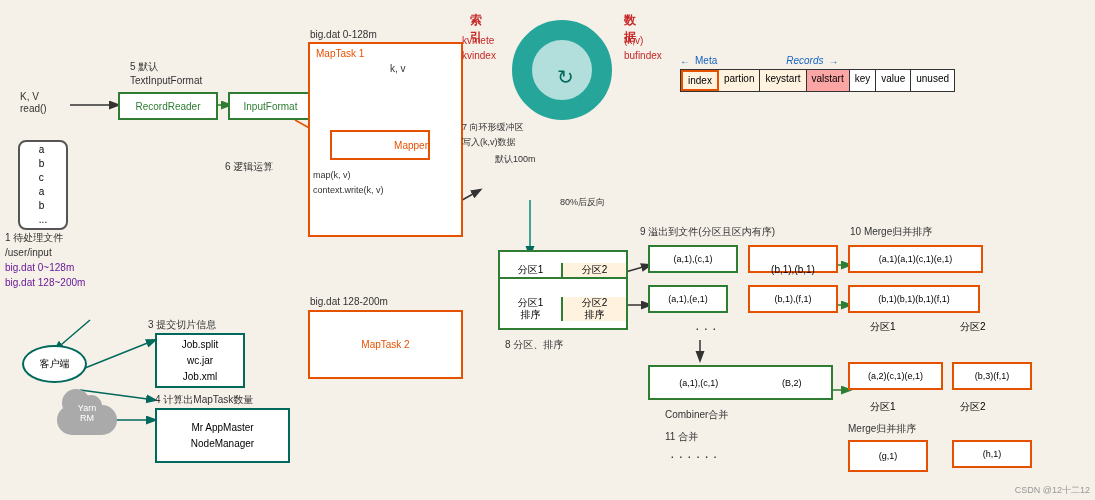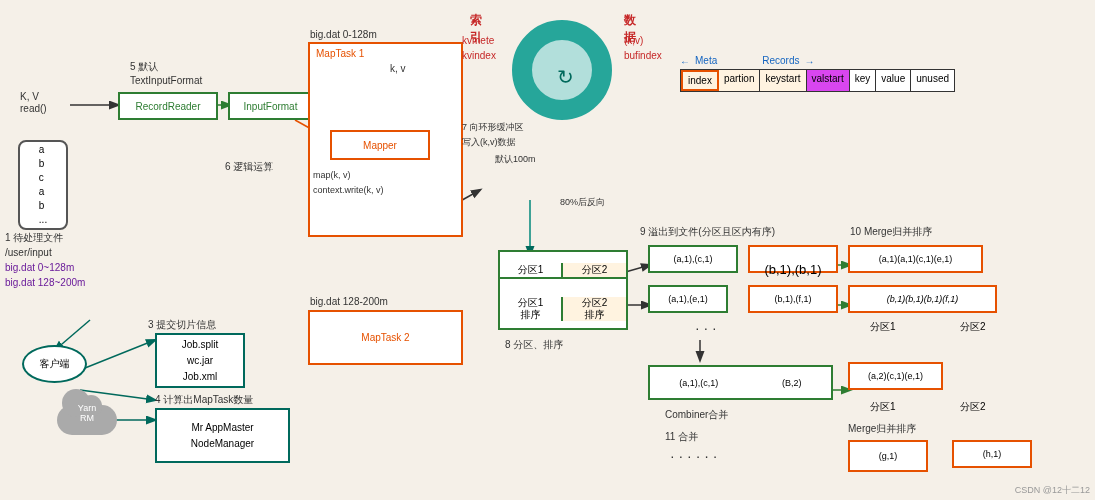--- a/index.html
+++ b/index.html
@@ -135,42 +135,42 @@
   </div>
 
   <div class="abs" style="left:310px; top:28px;">
     <span style="font-size:10px; color:#333;">big.dat 0-128m</span>
   </div>
 
   <div class="abs box box-orange" style="left:308px; top:42px; width:155px; height:195px;">
     <span style="position:absolute; top:4px; left:6px; font-size:10px; color:#e65100;">MapTask 1</span>
   </div>
 
-  <div class="abs box box-orange" style="left:330px; top:130px; width:100px; height:30px;">
+  <div class="abs box box-orange" style="left:330px; top:130px; width:100px; height:30px;justify-content:flex-end;">
     <span style="font-size:10px; color:#e65100;">Mapper</span>
   </div>
 
   <div class="abs" style="left:390px; top:62px;">
     <span style="font-size:10px; color:#333;">k, v</span>
   </div>
 
   <div class="abs" style="left:313px; top:168px;">
     <span style="font-size:9px; color:#333; line-height:1.5;">map(k, v)<br>context.write(k, v)</span>
   </div>
 
 
   <div class="abs" style="left:225px; top:160px;">
     <span style="font-size:10px; color:#333;">6 逻辑运算</span>
   </div>
 
   <div class="abs" style="left:310px; top:295px;">
     <span style="font-size:10px; color:#333;">big.dat 128-200m</span>
   </div>
 
-  <div class="abs box box-orange" style="left:308px; top:310px; width:155px; height:55px;">
+  <div class="abs box box-orange" style="left:308px; top:310px; width:155px; height:69px;">
     <span style="font-size:10px; color:#e65100;">MapTask 2</span>
   </div>
 
   <div class="abs" style="left:462px; top:30px;">
 
     <div style="position:absolute; left:8px; top:-18px; font-size:12px; color:#c62828; font-weight:bold;">索引</div>
     <div style="position:absolute; left:0px; top:5px; font-size:10px; color:#c62828;">kvmete</div>
     <div style="position:absolute; left:0px; top:20px; font-size:10px; color:#c62828;">kvindex</div>
 
     <div style="position:absolute; left:50px; top:-10px; width:100px; height:100px;">
@@ -209,58 +209,61 @@
   </div>
 
   <div class="abs" style="left:640px; top:225px;">
     <span style="font-size:10px; color:#333;">9 溢出到文件(分区且区内有序)</span>
   </div>
 
   <div class="abs box box-green" style="left:648px; top:245px; width:90px; height:28px;">
     <span style="font-size:9px;">(a,1),(c,1)</span>
   </div>
   <div class="abs box box-orange" style="left:748px; top:245px; width:90px; height:28px;">
-    <span style="font-size:13px;margin-top:20px;">(b,1),(b,1)</span>
+    <span style="font-size:10px;margin-top:20px;">(b,1),(b,1)</span>
   </div>
   <div class="abs box box-green" style="left:648px; top:285px; width:80px; height:28px;">
     <span style="font-size:9px;">(a,1),(e,1)</span>
   </div>
   <div class="abs box box-orange" style="left:748px; top:285px; width:90px; height:28px;">
     <span style="font-size:9px;">(b,1),(f,1)</span>
   </div>
 
   <div class="abs" style="left:695px; top:320px; font-size:14px; color:#333;">· · ·</div>
 
   <div class="abs" style="left:850px; top:225px;">
     <span style="font-size:10px; color:#333;">10 Merge归并排序</span>
   </div>
 
   <div class="abs box box-orange" style="left:848px; top:245px; width:135px; height:28px;">
     <span style="font-size:9px;">(a,1)(a,1)(c,1)(e,1)</span>
   </div>
-  <div class="abs box box-orange" style="left:848px; top:285px; width:149px; height:28px;font-style:italic;">
+  <div class="abs box box-orange" style="left:848px; top:285px; width:132px; height:28px;">
     <span style="font-size:9px;">(b,1)(b,1)(b,1)(f,1)</span>
   </div>
 
   <div class="abs box box-green" style="left:648px; top:365px; width:185px; height:35px; display:flex; flex-direction:row; gap:5px; align-items:center; justify-content:space-around;">
     <span style="font-size:9px;">(a,1),(c,1)</span>
     <span style="font-size:9px;">(B,2)</span>
   </div>
 
   <div class="abs" style="left:665px; top:408px;">
     <span style="font-size:10px; color:#333;">Combiner合并</span>
   </div>
 
   <div class="abs" style="left:665px; top:430px;">
     <span style="font-size:10px; color:#333;">11 合并</span>
   </div>
 
   <div class="abs box box-orange" style="left:848px; top:362px; width:95px; height:28px;">
     <span style="font-size:9px;">(a,2)(c,1)(e,1)</span>
   </div>
+  <div class="abs box box-orange" style="left:952px; top:362px; width:80px; height:28px;">
+    <span style="font-size:9px;">(b,3)(f,1)</span>
+  </div>
 
   <div class="abs" style="left:870px; top:320px; font-size:10px;">分区1</div>
   <div class="abs" style="left:960px; top:320px; font-size:10px;">分区2</div>
 
   <div class="abs" style="left:870px; top:400px; font-size:10px;">分区1</div>
   <div class="abs" style="left:960px; top:400px; font-size:10px;">分区2</div>
 
   <div class="abs" style="left:848px; top:422px;">
     <span style="font-size:10px; color:#333;">Merge归并排序</span>
   </div>
@@ -272,29 +275,29 @@
     <span style="font-size:9px;">(h,1)</span>
   </div>
 
   <div class="abs" style="left:670px; top:448px; font-size:14px; color:#333;">· · · · · ·</div>
 
   <div class="abs" style="left:680px; top:55px;">
 
     <div style="display:flex; align-items:center; gap:5px; margin-bottom:3px; font-size:10px;">
       <span style="color:#1565c0;">←</span>
       <span style="color:#1565c0;">Meta</span>
-      <span style="color:#1565c0; margin-left:40px;">Records</span>
+      <span style="color:#1565c0; margin-left:64px;font-style:italic;">Records</span>
       <span style="color:#1565c0;">→</span>
     </div>
 
     <div style="display:flex; border:1px solid #333;">
       <div style="border-right:1px solid #333; padding:3px 5px; font-size:10px; background:#fff3e0; border:2px solid #e65100;">index</div>
       <div style="border-right:1px solid #333; padding:3px 5px; font-size:10px; background:#fff3e0;">partion</div>
       <div style="border-right:1px solid #333; padding:3px 5px; font-size:10px; background:#fff3e0;">keystart</div>
-      <div style="border-right:1px solid #333; padding:3px 5px; font-size:10px; background:#d946ef;">valstart</div>
+      <div style="border-right:1px solid #333; padding:3px 5px; font-size:10px; background:#fca5a5;">valstart</div>
       <div style="border-right:1px solid #333; padding:3px 5px; font-size:10px; background:white;">key</div>
       <div style="border-right:1px solid #333; padding:3px 5px; font-size:10px; background:white;">value</div>
       <div style="padding:3px 5px; font-size:10px; background:white;">unused</div>
     </div>
   </div>
 
   <div class="abs oval" style="left:22px; top:345px; width:65px; height:38px;">
     <span style="font-size:10px;">客户端</span>
   </div>
 

